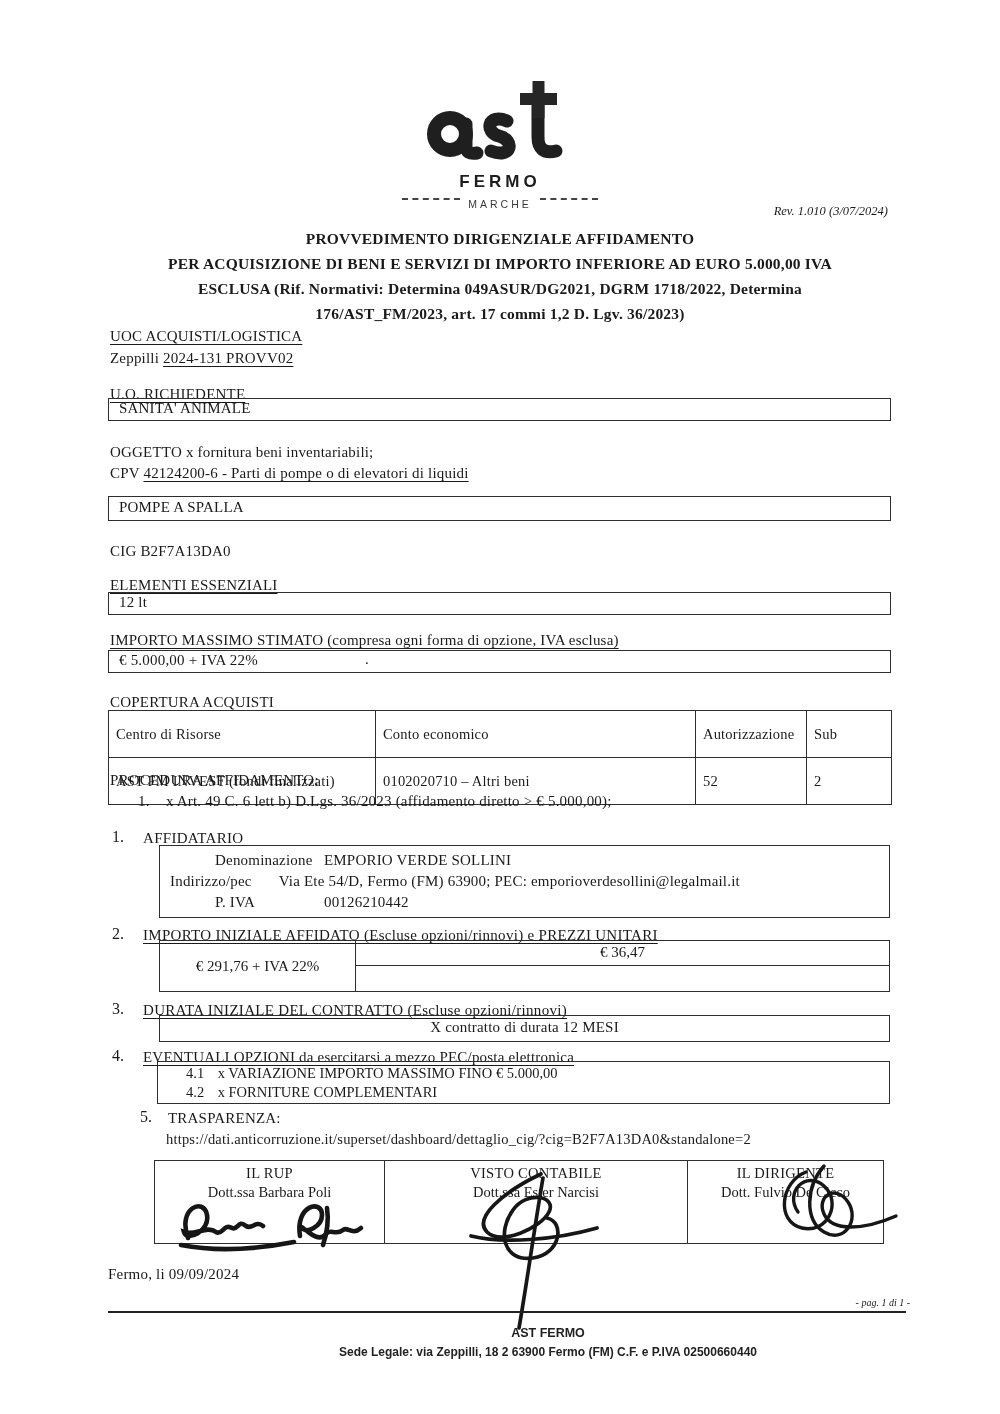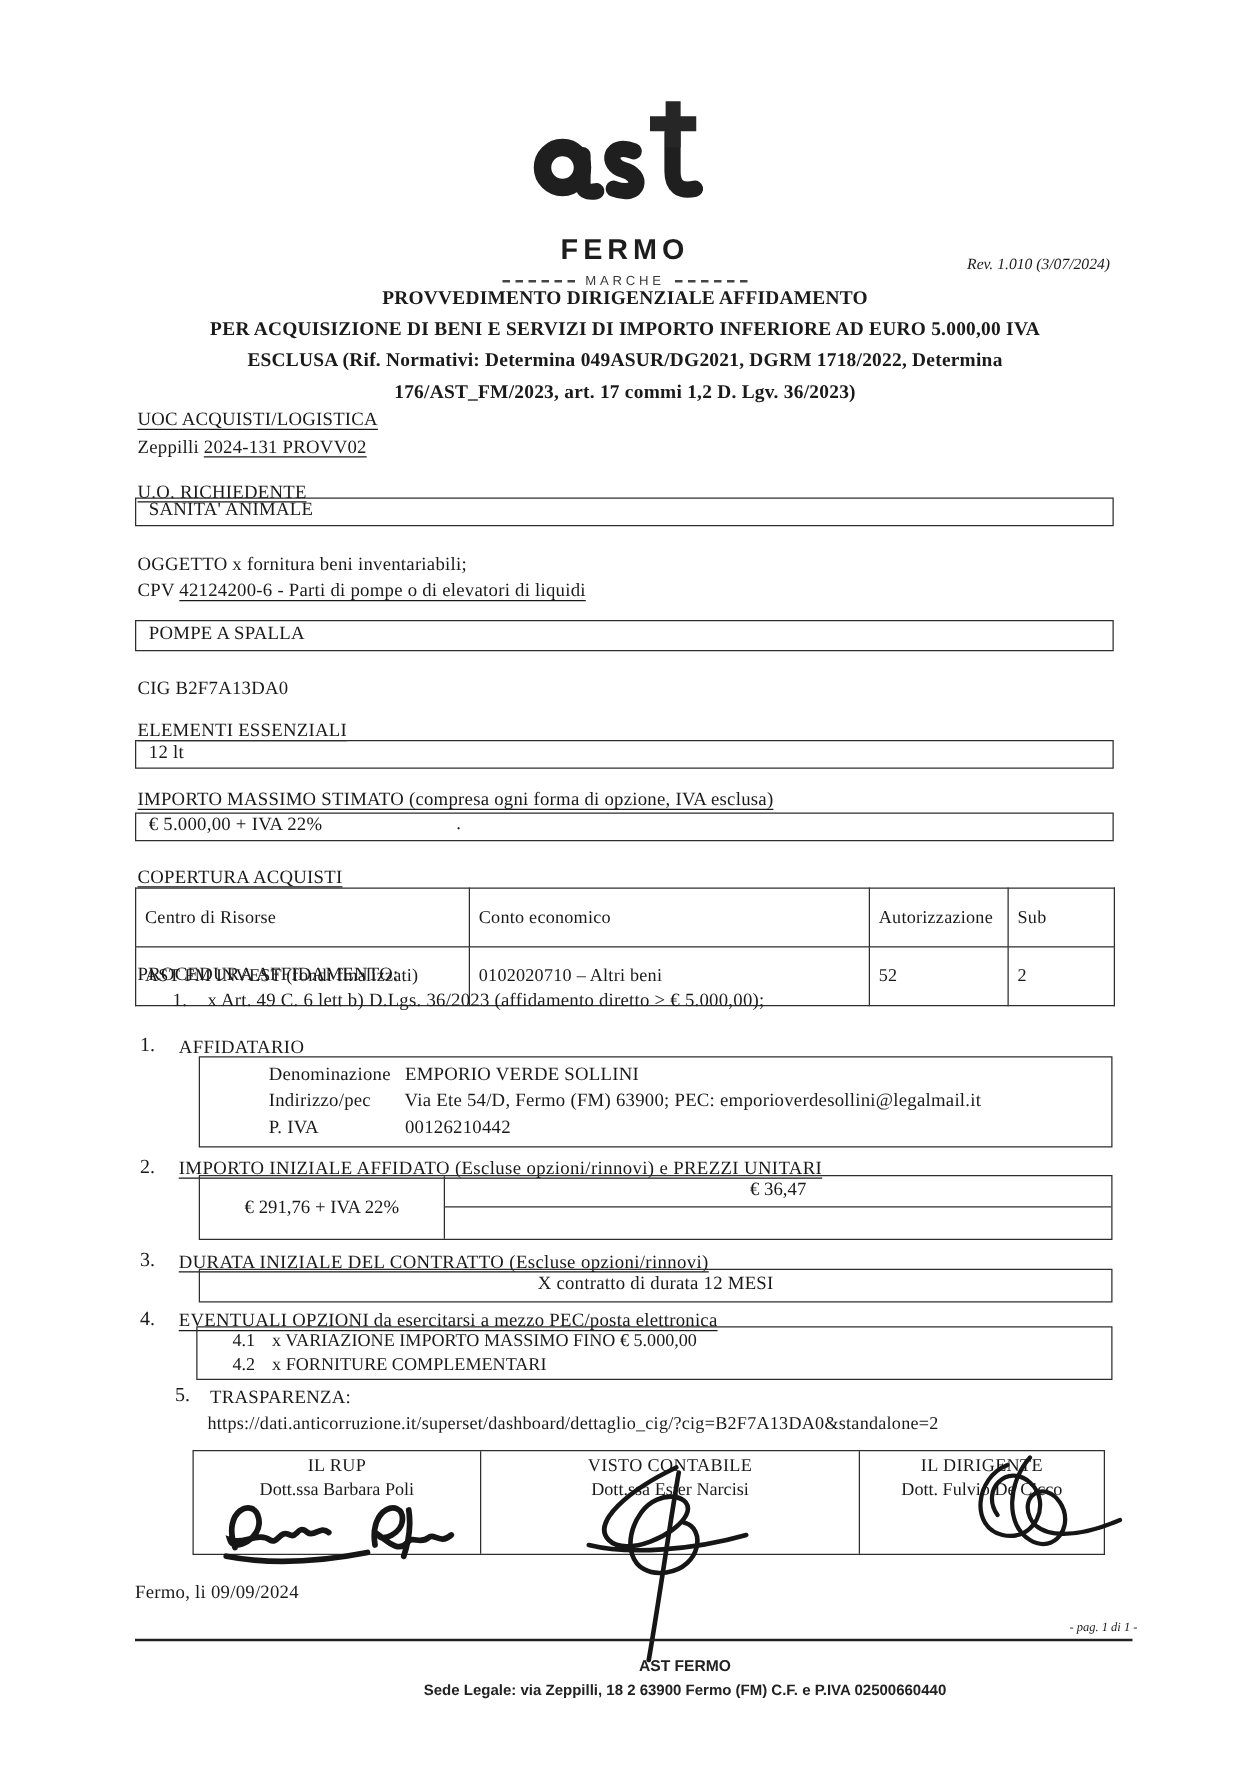--- a/index.html
+++ b/index.html
@@ -24,22 +24,22 @@
   .sigtable { position:absolute; left:154px; top:1160px; width:730px; height:84px; display:flex; box-sizing:border-box; border:1.4px solid #2e2e2e; }
   .sigcell { box-sizing:border-box; border-right:1.4px solid #2e2e2e; text-align:center; padding-top:4px;font-family:Liberation Serif, serif; }
   .sigcell:last-child { border-right:none; }
   .sigrole { font-size:14.5px; letter-spacing:.3px; }
   .signame { font-size:14.5px; margin-top:2px; }
   .sig-svg { position:absolute; pointer-events:none; }
   .footer-sans { font-family:"Liberation Sans", sans-serif; font-weight:700; color:#222; text-align:center; width:100%;padding-left:48px; }
   .num-col { display:inline-block; }
   .dash-rule { border-top:2px dashed #444; width:58px; height:0; }
   .logo-wrap { top:74px; left:0; width:100%; text-align:center; }
-  .logo-city { font-family:"Liberation Sans", sans-serif; font-weight:700; font-size:23px; letter-spacing:4px; color:#1d1d1d; margin-top:16px; }
-  .logo-region-row { display:flex; align-items:center; justify-content:center; gap:8px; margin-top:6px; }
+  .logo-city { font-family:"Liberation Sans", sans-serif; font-weight:700; font-size:17px; letter-spacing:4px; color:#1d1d1d; margin-top:2px; }
+  .logo-region-row { display:flex; justify-content:center; gap:8px; margin-top:6px; }
   .logo-region { font-family:"Liberation Sans", sans-serif; font-size:10.5px; letter-spacing:3px; color:#3a3a3a; }
 </style>
 </head>
 <body>
 
 <div class="page">
 
   <div class="abs logo-wrap">
     <svg width="172" height="96" viewBox="0 0 172 96" style="display:block;margin:0 auto;">
       <g fill="none" stroke="#1f1f1f" stroke-linecap="round">
@@ -130,21 +130,21 @@
   </div>
 
   <div class="abs" style="top:828px; left:112px; font-size:16px;">1.</div>
   <div class="abs body-text small-caps" style="top:830px; left:143px;">AFFIDATARIO</div>
   <div class="box" style="top:845px; left:159px; width:731px; height:73px; padding:4px 10px;">
     <div style="line-height:21px;">
       <span style="display:inline-block; margin-left:45px; width:105px;">Denominazione</span>
       <span>EMPORIO VERDE SOLLINI</span>
     </div>
     <div style="line-height:21px;">
-      <span style="display:inline-block; margin-left:45px; width:105px;">Indirizzo/pec</span>
+      <span style="display:inline-block; width:105px;">Indirizzo/pec</span>
       <span>Via Ete 54/D, Fermo (FM) 63900; PEC: emporioverdesollini@legalmail.it</span>
     </div>
     <div style="line-height:21px;">
       <span style="display:inline-block; margin-left:45px; width:105px;">P. IVA</span>
       <span>00126210442</span>
     </div>
   </div>
 
   <div class="abs" style="top:925px; left:112px; font-size:16px;">2.</div>
   <div class="abs body-text u small-caps" style="top:927px; left:143px;">IMPORTO INIZIALE AFFIDATO (Escluse opzioni/rinnovi) e PREZZI UNITARI</div>

